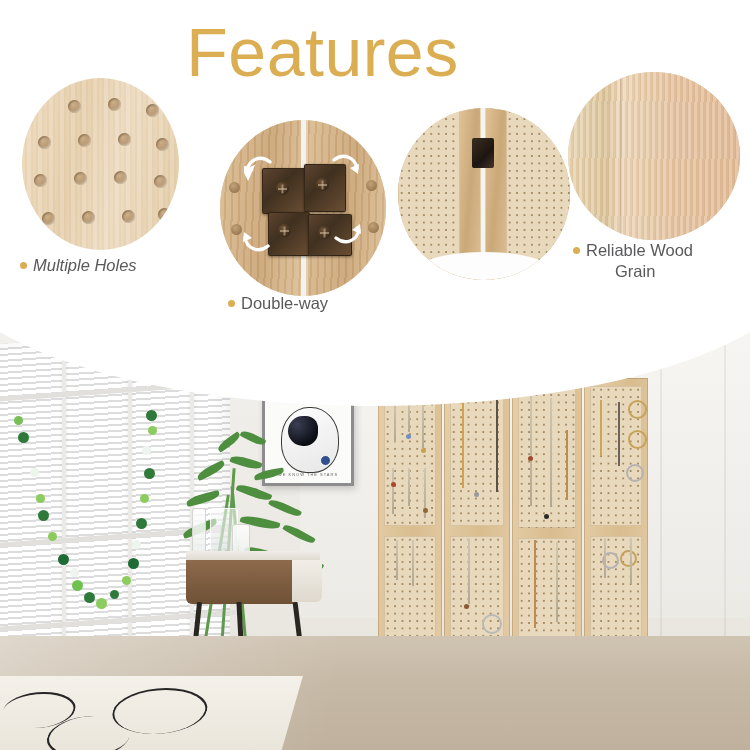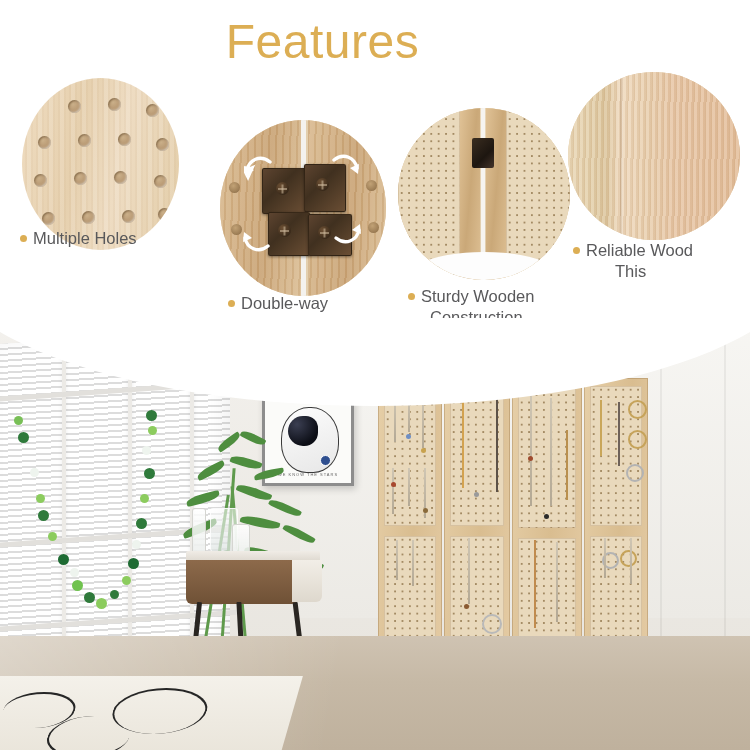--- a/index.html
+++ b/index.html
@@ -6,21 +6,21 @@
   body{
     width:750px;height:750px;overflow:hidden;
     background:#ffffff;
     font-family:"Liberation Sans","DejaVu Sans",sans-serif;
   }
   .page{position:relative;width:750px;height:750px;overflow:hidden;background:#fff;}
 
   
   .title{
     position:absolute;left:0;top:18px;width:645px;text-align:center;
-    font-size:48px;font-weight:400;letter-spacing:0.5px;
+    font-size:68px;font-weight:400;letter-spacing:0.5px;
     color:#dcae54;line-height:1;
   }
 
   
   .circle{
     position:absolute;border-radius:50%;overflow:hidden;
     background:#e3cfae;
   }
   .c-wood{
     width:100%;height:100%;
@@ -282,21 +282,21 @@
       <div class="hole" style="left:12px;top:96px;"></div>
       <div class="hole" style="left:52px;top:94px;"></div>
       <div class="hole" style="left:92px;top:93px;"></div>
       <div class="hole" style="left:132px;top:97px;"></div>
       <div class="hole" style="left:20px;top:134px;"></div>
       <div class="hole" style="left:60px;top:133px;"></div>
       <div class="hole" style="left:100px;top:132px;"></div>
       <div class="hole" style="left:136px;top:130px;"></div>
     </div>
   </div>
-  <div class="lab" style="left:20px;top:228px;">
+  <div class="lab" style="left:20px;top:255px;font-style:italic;">
     <span class="dot"></span><span>Multiple Holes</span>
   </div>
 
   <div class="circle" style="left:220px;top:120px;width:166px;height:176px;">
     <div class="hingeScene">
       <div class="plankL"></div>
       <div class="plankR"></div>
       <div class="seam"></div>
 
       <div class="side-hole" style="left:9px;top:62px;"></div>
@@ -341,33 +341,29 @@
     <div class="panelScene">
       <div class="dboard" style="left:0;top:0;width:62px;height:100%;"></div>
       <div class="frameStrip" style="left:62px;width:20px;"></div>
       <div class="panelGap" style="left:83px;"></div>
       <div class="frameStrip" style="left:88px;width:20px;"></div>
       <div class="dboard" style="left:108px;top:0;width:64px;height:100%;"></div>
       <div class="miniHinge" style="left:74px;top:30px;"></div>
       <div class="whiteFoot"></div>
     </div>
   </div>
-  <div class="lab" style="left:408px;top:286px;">
-    <span class="dot"></span><span>Sturdy Wooden</span>
-    <span class="l2" style="padding-left:22px;">Construction</span>
-  </div>
 
   <div class="circle" style="left:568px;top:72px;width:172px;height:168px;">
     <div class="grainScene">
       <div class="edge"></div>
     </div>
   </div>
   <div class="lab" style="left:573px;top:240px;">
     <span class="dot"></span><span>Reliable Wood</span>
-    <span class="l2" style="padding-left:42px;">This</span>
+    <span class="l2" style="padding-left:42px;">Grain</span>
   </div>
 
   <div class="photo">
 
     <div class="wallBack"></div>
     <div class="wallRight"></div>
     <div class="wallSeam" style="left:660px;"></div>
     <div class="wallSeam" style="left:724px;"></div>
 
     <div class="blinds"></div>

